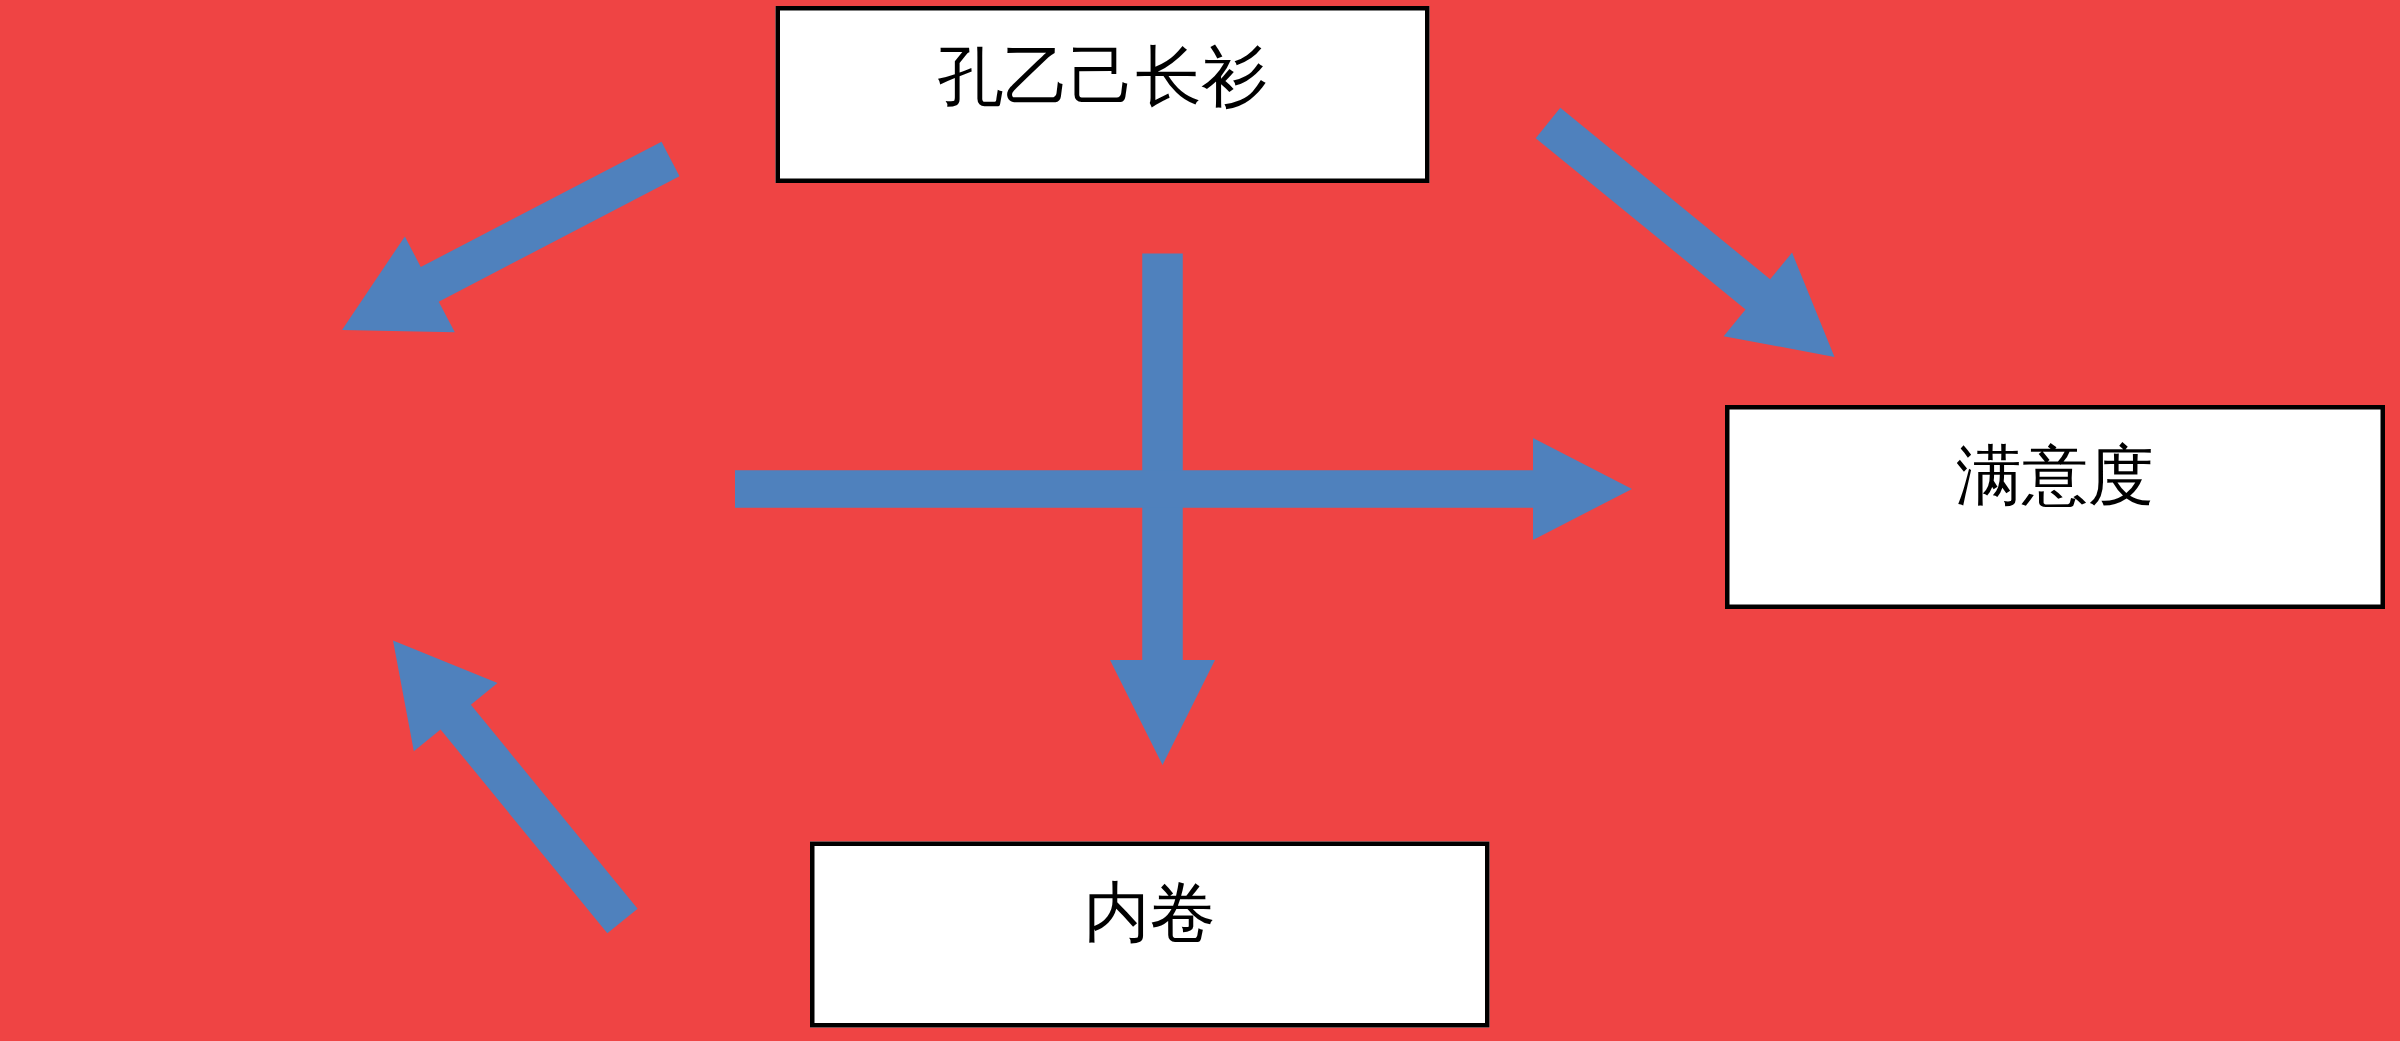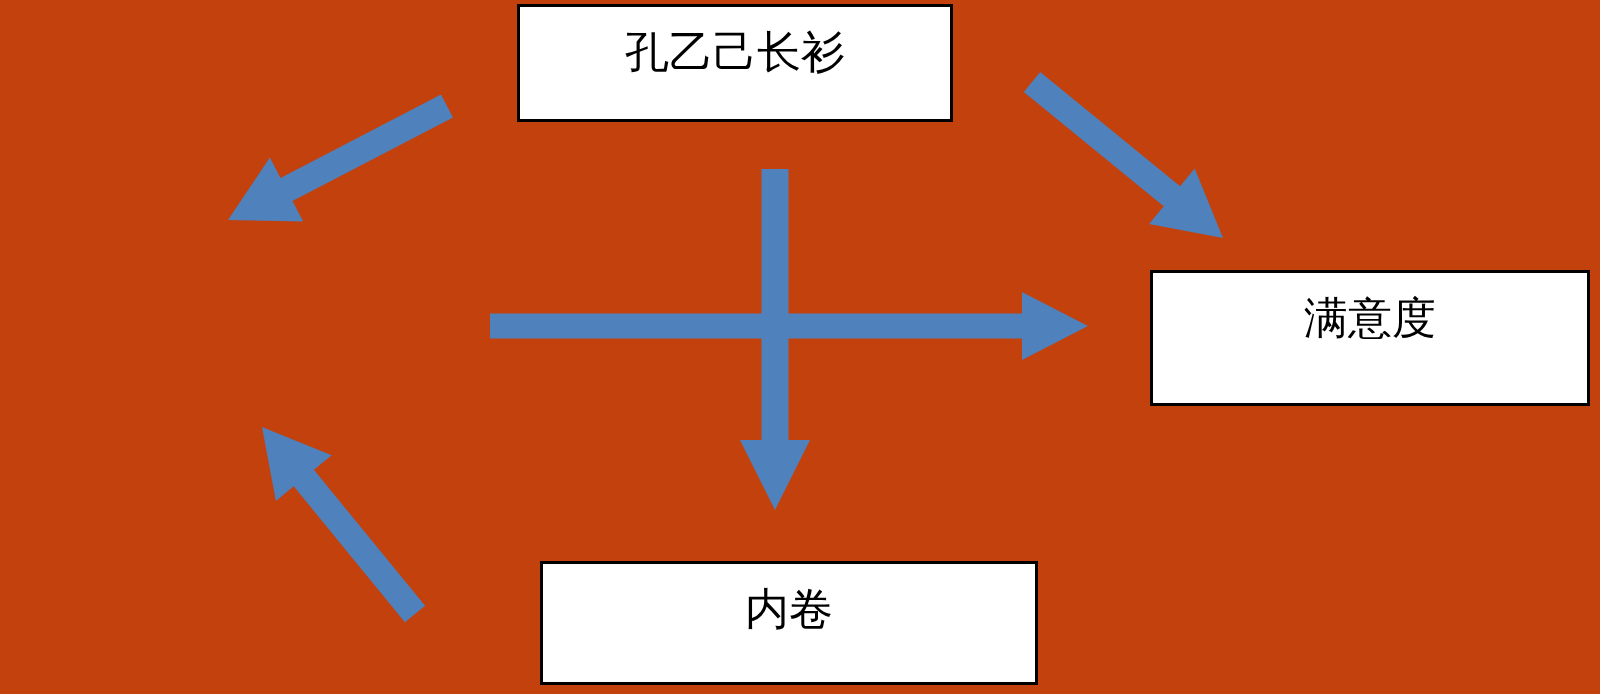--- a/index.html
+++ b/index.html
@@ -6,21 +6,21 @@
     margin: 0;
     padding: 0;
     background: #ffffff;
     font-family: "Liberation Sans", "DejaVu Sans", sans-serif;
   }
   .canvas {
     position: relative;
     width: 1600px;
     height: 694px;
     overflow: hidden;
-    background: #c2410c;
+    background: #ef4444;
   }
   #arrow-layer {
     position: absolute;
     left: 0;
     top: 0;
     width: 1600px;
     height: 694px;
     display: block;
   }
   .node {
@@ -56,16 +56,16 @@
 
   <div class="node" style="left: 517px; top: 4px; width: 436px; height: 118px; border-color: rgb(0, 0, 0); background: rgb(255, 255, 255);">
     <span class="node-label" style="color: rgb(0, 0, 0);">孔乙己长衫</span>
   </div>
 
 
   <div class="node" style="left: 1150px; top: 270px; width: 440px; height: 136px; border-color: rgb(0, 0, 0); background: rgb(255, 255, 255);">
     <span class="node-label" style="color: rgb(0, 0, 0);">满意度</span>
   </div>
 
-  <div class="node" style="left: 540px; top: 561px; width: 498px; height: 124px; border-color: rgb(0, 0, 0); background: rgb(255, 255, 255);">
+  <div class="node" style="left: 540px; top: 561px; width: 453px; height: 124px; border-color: rgb(0, 0, 0); background: rgb(255, 255, 255);">
     <span class="node-label" style="color: rgb(0, 0, 0);">内卷</span>
   </div>
 </div>
 
 </body></html>

